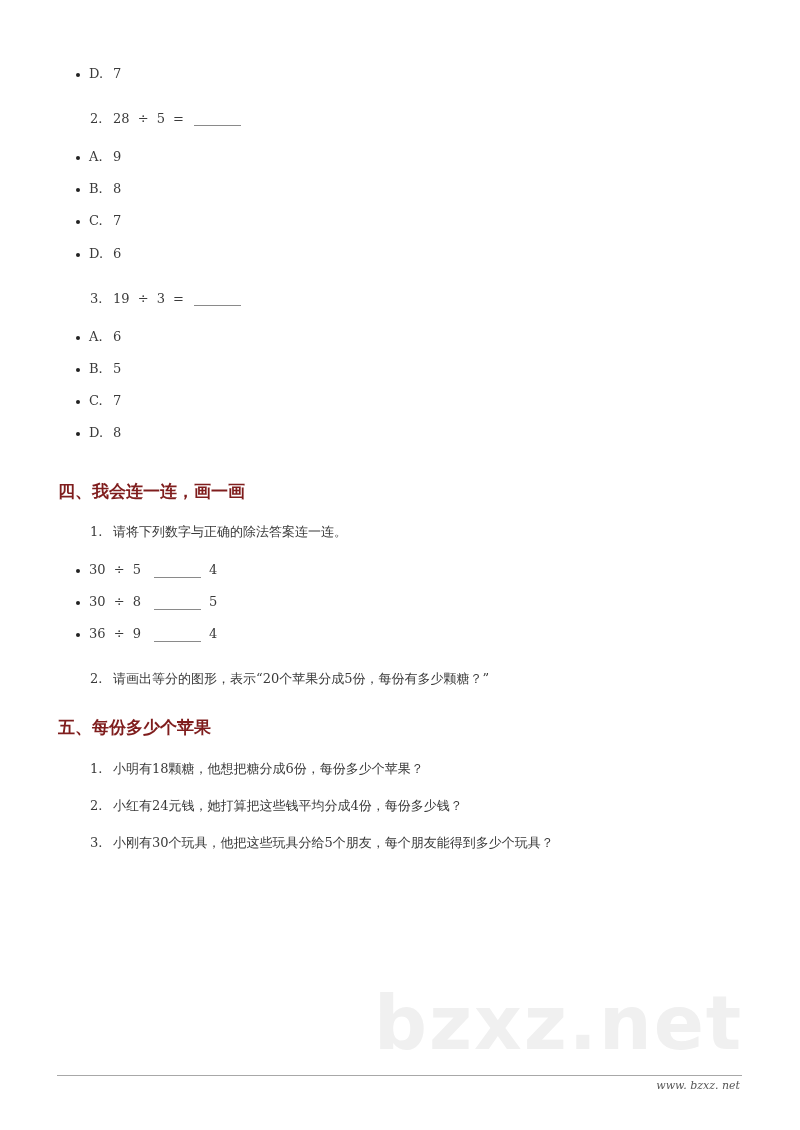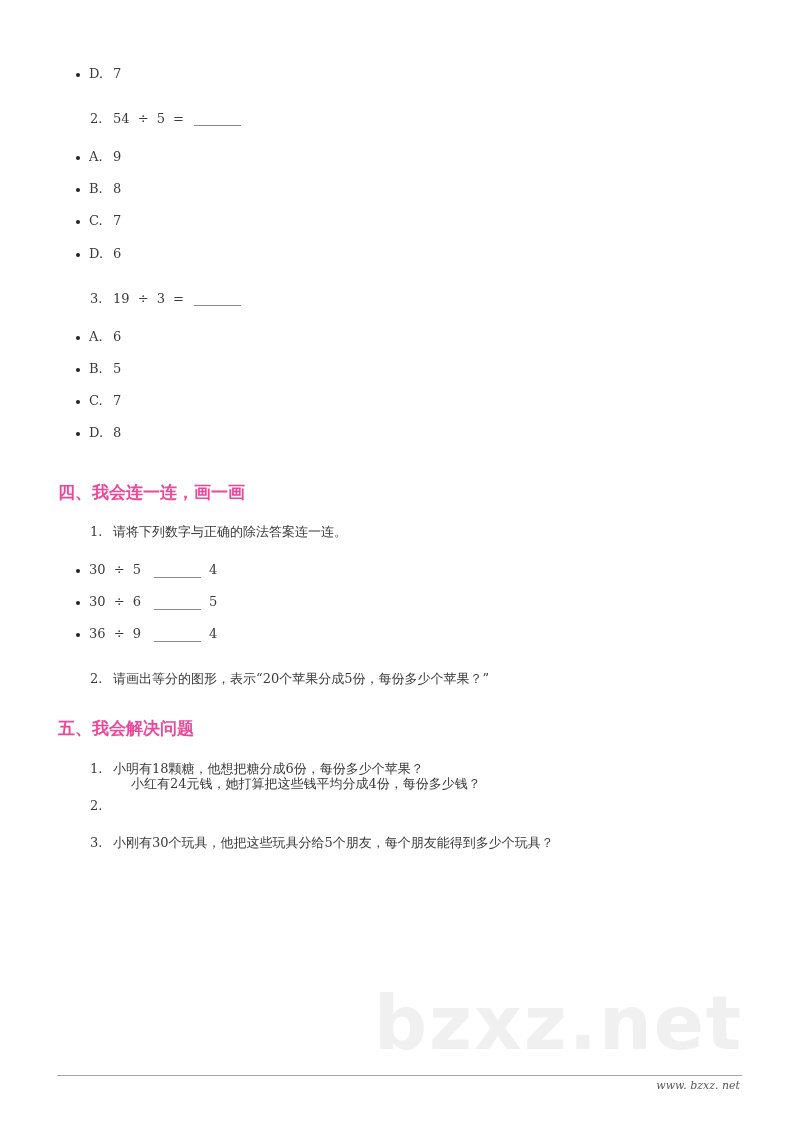--- a/index.html
+++ b/index.html
@@ -15,22 +15,22 @@
     background: #222222;
   }
   .opt-letter { position: absolute; }
   .opt-value { position: absolute; }
   .qnum { position: absolute; }
   .qtext { position: absolute; }
   .blank {
     position: absolute; height: 0; border-bottom: 1px solid #8a8a8a;
   }
   .heading {
-    font-family: Liberation Sans, sans-serif;
-    font-weight: bold; font-size: 17px; line-height: 20px; color: #ec4899;
+    font-family: Liberation Mono, monospace;
+    font-weight: bold; font-size: 17px; line-height: 20px; color: #7f1d1d;
   }
   .watermark {
     font-family: "DejaVu Sans", "Liberation Sans", sans-serif;
     font-weight: bold; font-size: 74px; line-height: 80px;
     color: #f0f0f0; letter-spacing: 2px;
   }
   .footer-line {
     position: absolute; left: 57px; width: 685px; height: 0;
     border-top: 1.5px solid #a8a8a8;
   }
@@ -43,21 +43,21 @@
 <body>
 
 <div>
   <span class="bullet" style="left:76px;top:73px;"></span>
   <span class="abs txt opt-letter" style="left:89px;top:66px;">D.</span>
   <span class="abs txt opt-value" style="left:113px;top:66px;">7</span>
 </div>
 
 <div>
   <span class="abs txt qnum" style="left:90px;top:111px;">2.</span>
-  <span class="abs txt qtext" style="left:113px;top:111px;word-spacing:4px;">54 ÷ 5 =</span>
+  <span class="abs txt qtext" style="left:113px;top:111px;word-spacing:4px;">28 ÷ 5 =</span>
   <span class="blank" style="left:194px;top:125px;width:47px;"></span>
 </div>
 <div>
   <span class="bullet" style="left:76px;top:156px;"></span>
   <span class="abs txt" style="left:89px;top:149px;">A.</span>
   <span class="abs txt" style="left:113px;top:149px;">9</span>
 </div>
 <div>
   <span class="bullet" style="left:76px;top:188px;"></span>
   <span class="abs txt" style="left:89px;top:181px;">B.</span>
@@ -106,41 +106,41 @@
 <span class="abs txt" style="left:113px;top:524px;">请将下列数字与正确的除法答案连一连。</span>
 
 <div>
   <span class="bullet" style="left:76px;top:569px;"></span>
   <span class="abs txt" style="left:89px;top:562px;word-spacing:4px;">30 ÷ 5</span>
   <span class="blank" style="left:154px;top:577px;width:47px;"></span>
   <span class="abs txt" style="left:209px;top:562px;">4</span>
 </div>
 <div>
   <span class="bullet" style="left:76px;top:601px;"></span>
-  <span class="abs txt" style="left:89px;top:594px;word-spacing:4px;">30 ÷ 6</span>
+  <span class="abs txt" style="left:89px;top:594px;word-spacing:4px;">30 ÷ 8</span>
   <span class="blank" style="left:154px;top:609px;width:47px;"></span>
   <span class="abs txt" style="left:209px;top:594px;">5</span>
 </div>
 <div>
   <span class="bullet" style="left:76px;top:633px;"></span>
   <span class="abs txt" style="left:89px;top:626px;word-spacing:4px;">36 ÷ 9</span>
   <span class="blank" style="left:154px;top:641px;width:47px;"></span>
   <span class="abs txt" style="left:209px;top:626px;">4</span>
 </div>
 
 <span class="abs txt" style="left:90px;top:671px;">2.</span>
-<span class="abs txt" style="left:113px;top:671px;">请画出等分的图形，表示“20个苹果分成5份，每份多少个苹果？”</span>
+<span class="abs txt" style="left:113px;top:671px;">请画出等分的图形，表示“20个苹果分成5份，每份有多少颗糖？”</span>
 
-<div class="abs heading" style="left:58px;top:719px;">五、我会解决问题</div>
+<div class="abs heading" style="left:58px;top:719px;">五、每份多少个苹果</div>
 
 <span class="abs txt" style="left:90px;top:761px;">1.</span>
 <span class="abs txt" style="left:113px;top:761px;">小明有18颗糖，他想把糖分成6份，每份多少个苹果？</span>
 
 <span class="abs txt" style="left:90px;top:798px;">2.</span>
-<span class="abs txt" style="left:113px;top:776px;margin-left:18px;">小红有24元钱，她打算把这些钱平均分成4份，每份多少钱？</span>
+<span class="abs txt" style="left:113px;top:798px;">小红有24元钱，她打算把这些钱平均分成4份，每份多少钱？</span>
 
 <span class="abs txt" style="left:90px;top:835px;">3.</span>
 <span class="abs txt" style="left:113px;top:835px;">小刚有30个玩具，他把这些玩具分给5个朋友，每个朋友能得到多少个玩具？</span>
 
 <div class="abs watermark" style="left:374px;top:983px;">bzxz.net</div>
 
 <div class="footer-line" style="top:1075px;"></div>
 <div class="abs footer-text" style="right:60px;top:1079px;">www. bzxz. net</div>
 
 </body></html>

